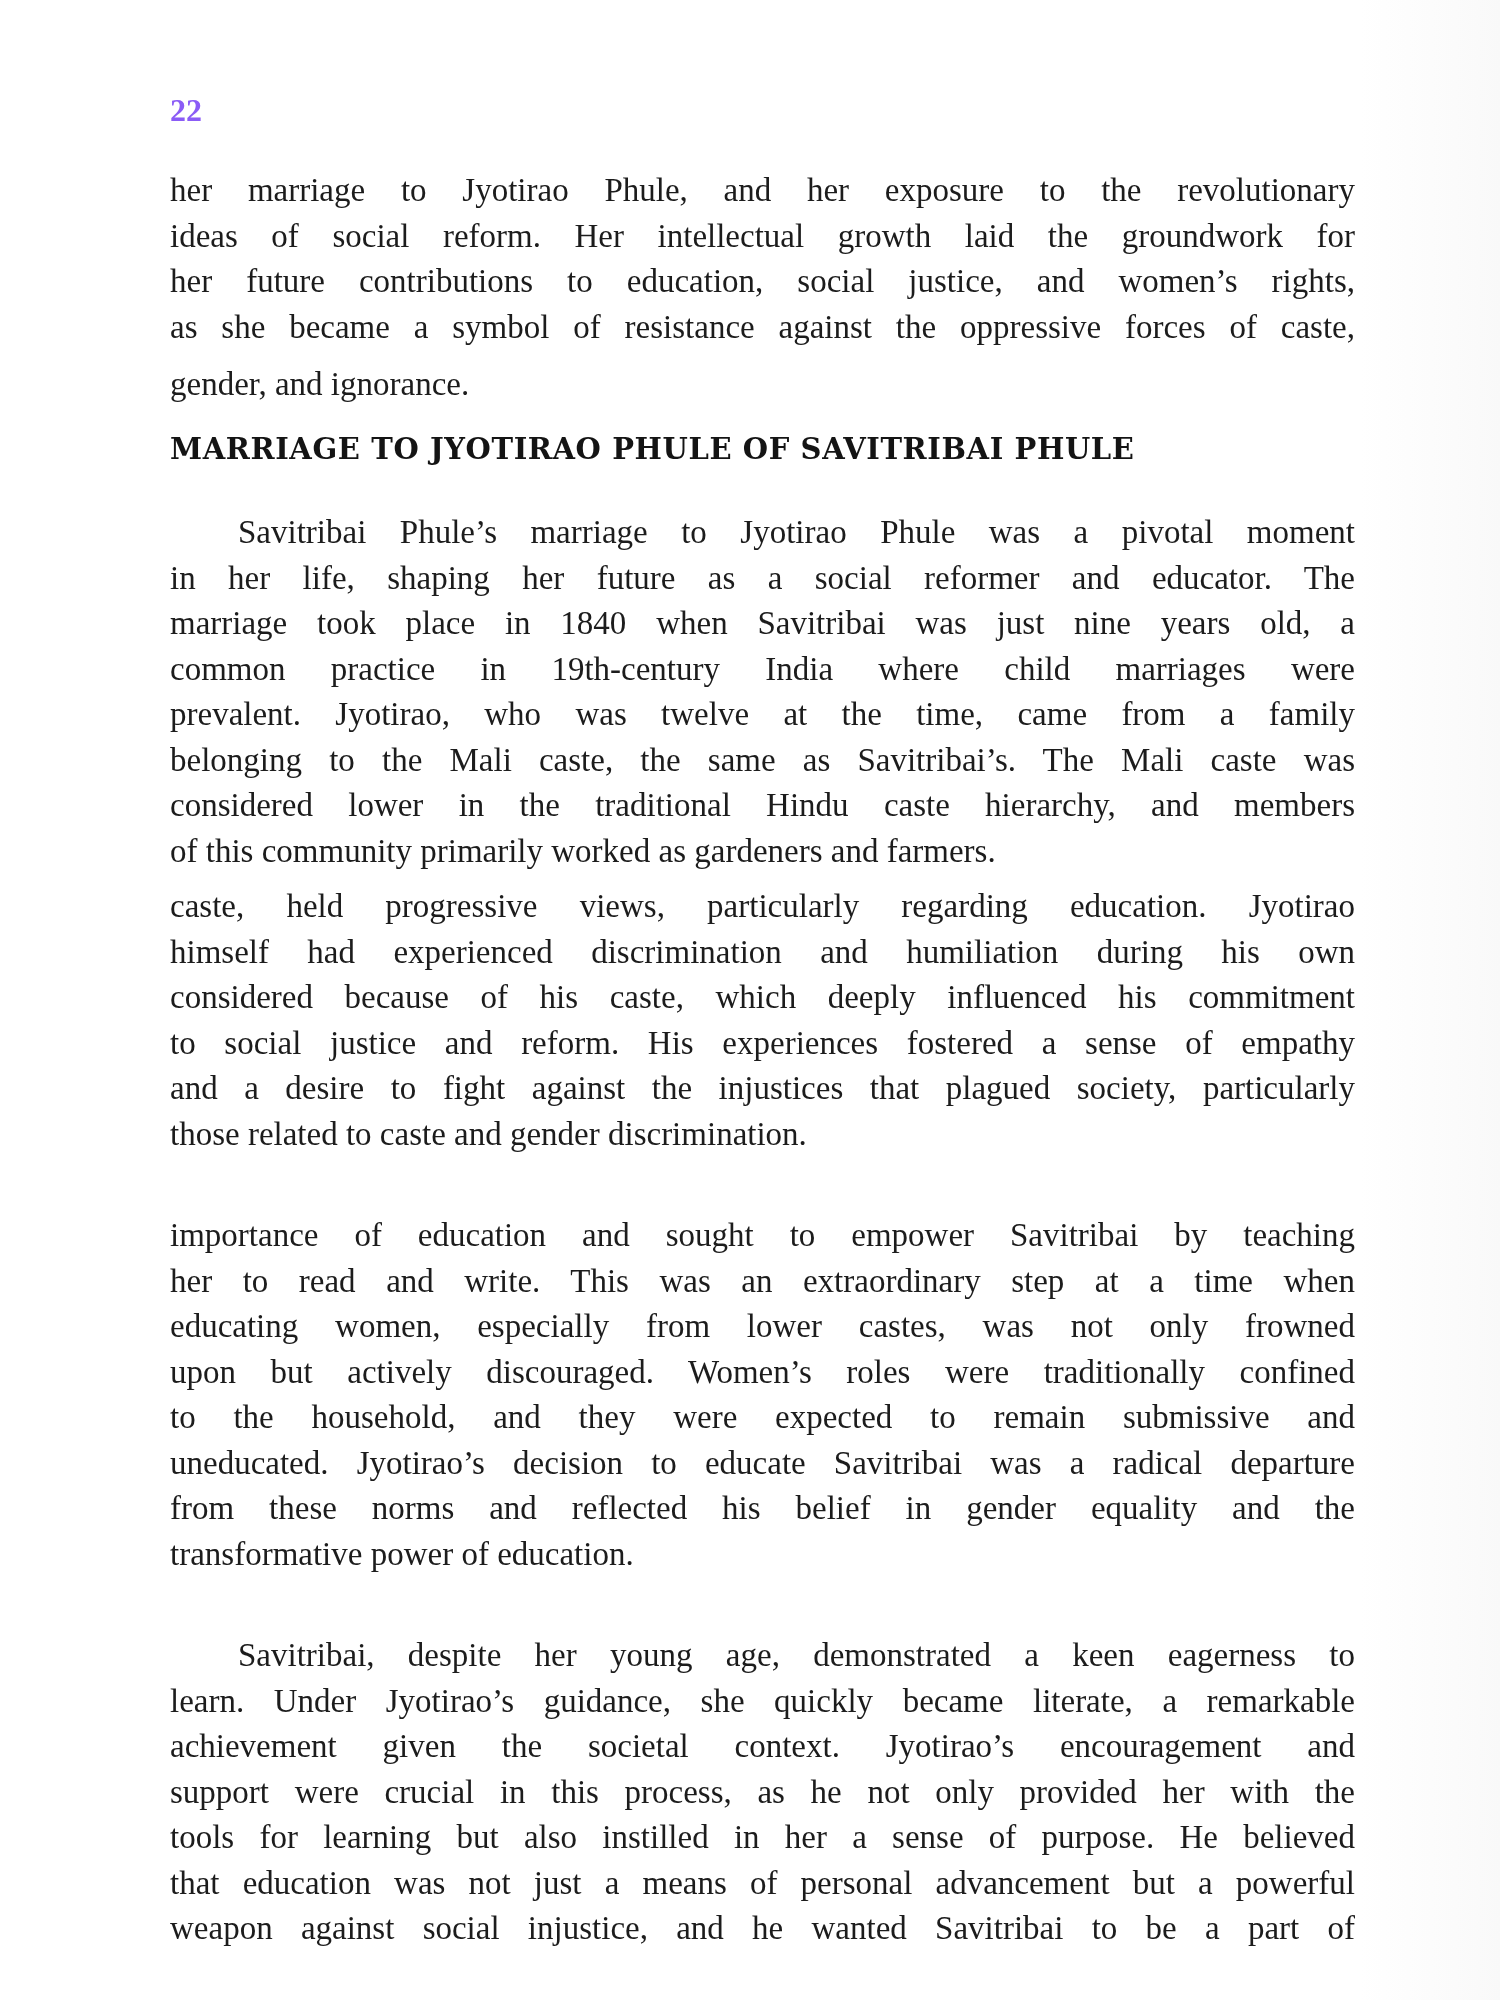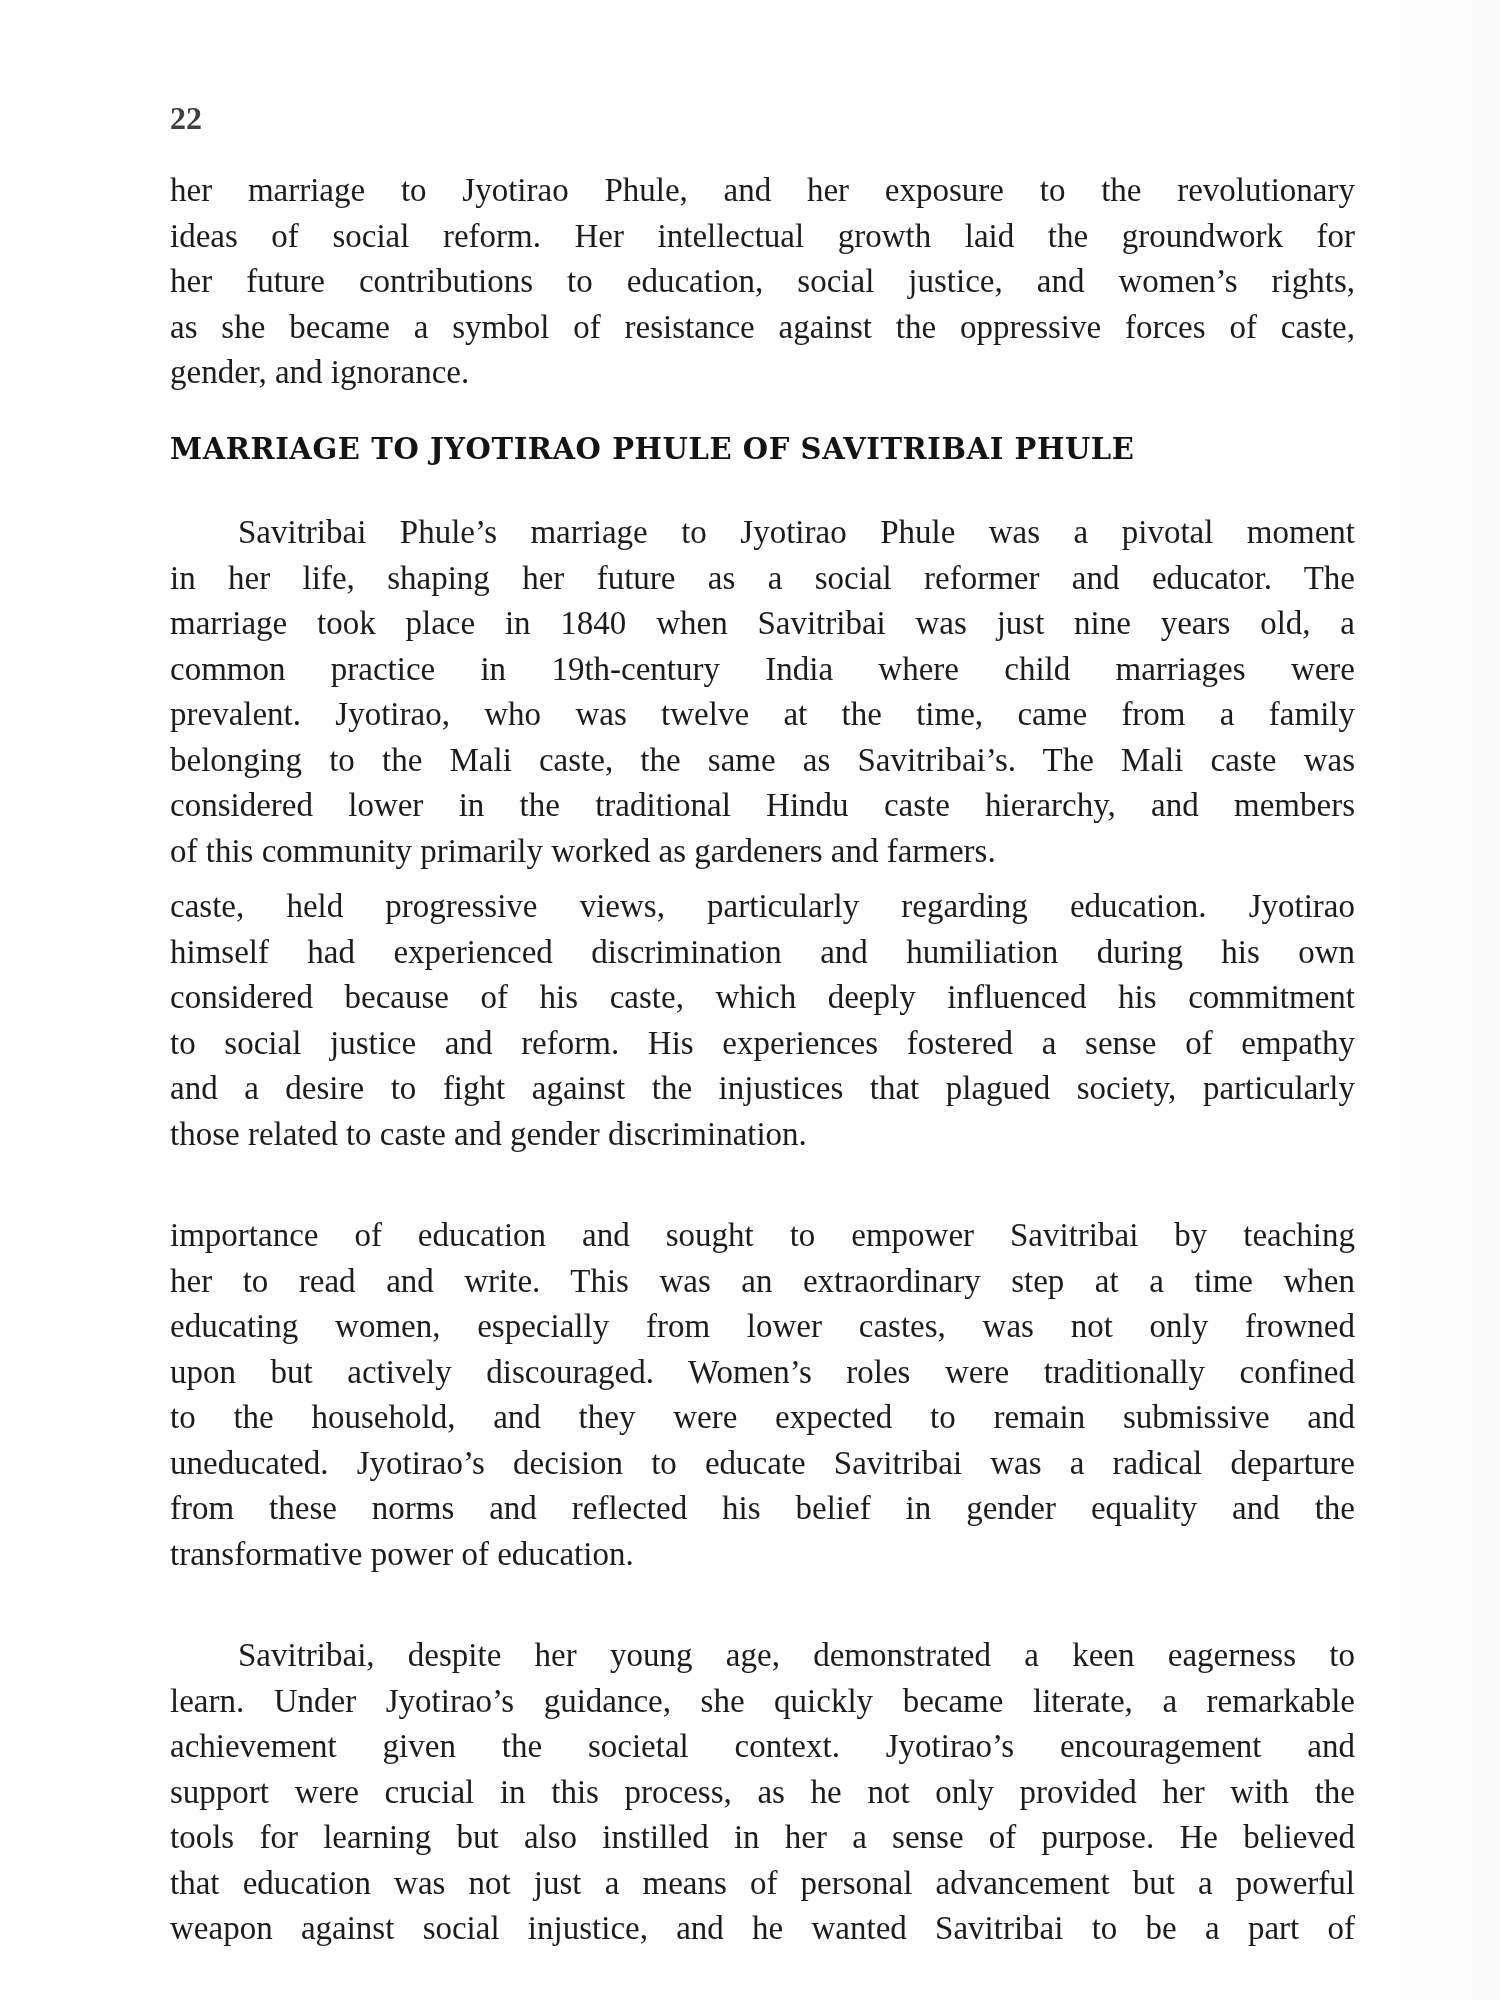--- a/index.html
+++ b/index.html
@@ -9,22 +9,22 @@
     position: relative;
     overflow: hidden;
     color: #1e1e1e;
     font-family: "Liberation Serif", "DejaVu Serif", serif;
   }
   .page { position: absolute; left: 0; top: 0; width: 1500px; height: 2000px; }
   .header {
     position: absolute; left: 170px; top: 88px; width: 1185px; height: 50px;
   }
   .page-number {
-    position: absolute; left: 0; top: 12px;
-    font-size: 32px; font-weight: bold; color: #404040;
+    position: absolute; left: 0; top: 4px;
+    font-size: 32px; font-weight: bold; color: #8b5cf6;
   }
   .running-title {
     position: absolute; right: 0; top: 0;
     font-size: 31px; font-style: italic; font-weight: bold; color: #161616;
     letter-spacing: 0.2px;
   }
   .body-block { position: absolute; left: 170px; width: 1185px; }
   .line {
     display: block;
     height: 45.5px;
@@ -57,21 +57,21 @@
 
   <div class="header">
     <span class="page-number">22</span>
   </div>
 
   <div class="body-block" style="top:168px;">
     <span class="line" style="white-space: nowrap;">her marriage to Jyotirao Phule, and her exposure to the revolutionary</span>
     <span class="line" style="white-space: nowrap;">ideas of social reform. Her intellectual growth laid the groundwork for</span>
     <span class="line" style="white-space: nowrap;">her future contributions to education, social justice, and women’s rights,</span>
     <span class="line" style="white-space: nowrap;">as she became a symbol of resistance against the oppressive forces of caste,</span>
-    <span class="line last" style="white-space: nowrap;">gender, and ignorance.</span>
+    <span class="line last" style="white-space: nowrap; margin-top: 12px;">gender, and ignorance.</span>
   </div>
 
   <div class="heading">MARRIAGE TO JYOTIRAO PHULE OF SAVITRIBAI PHULE</div>
 
   <div class="body-block" style="top:510px;">
     <span class="line indent" style="white-space: nowrap;">Savitribai Phule’s marriage to Jyotirao Phule was a pivotal moment</span>
     <span class="line" style="white-space: nowrap;">in her life, shaping her future as a social reformer and educator. The</span>
     <span class="line" style="white-space: nowrap;">marriage took place in 1840 when Savitribai was just nine years old, a</span>
     <span class="line" style="white-space: nowrap;">common practice in 19th-century India where child marriages were</span>
     <span class="line" style="white-space: nowrap;">prevalent. Jyotirao, who was twelve at the time, came from a family</span>

